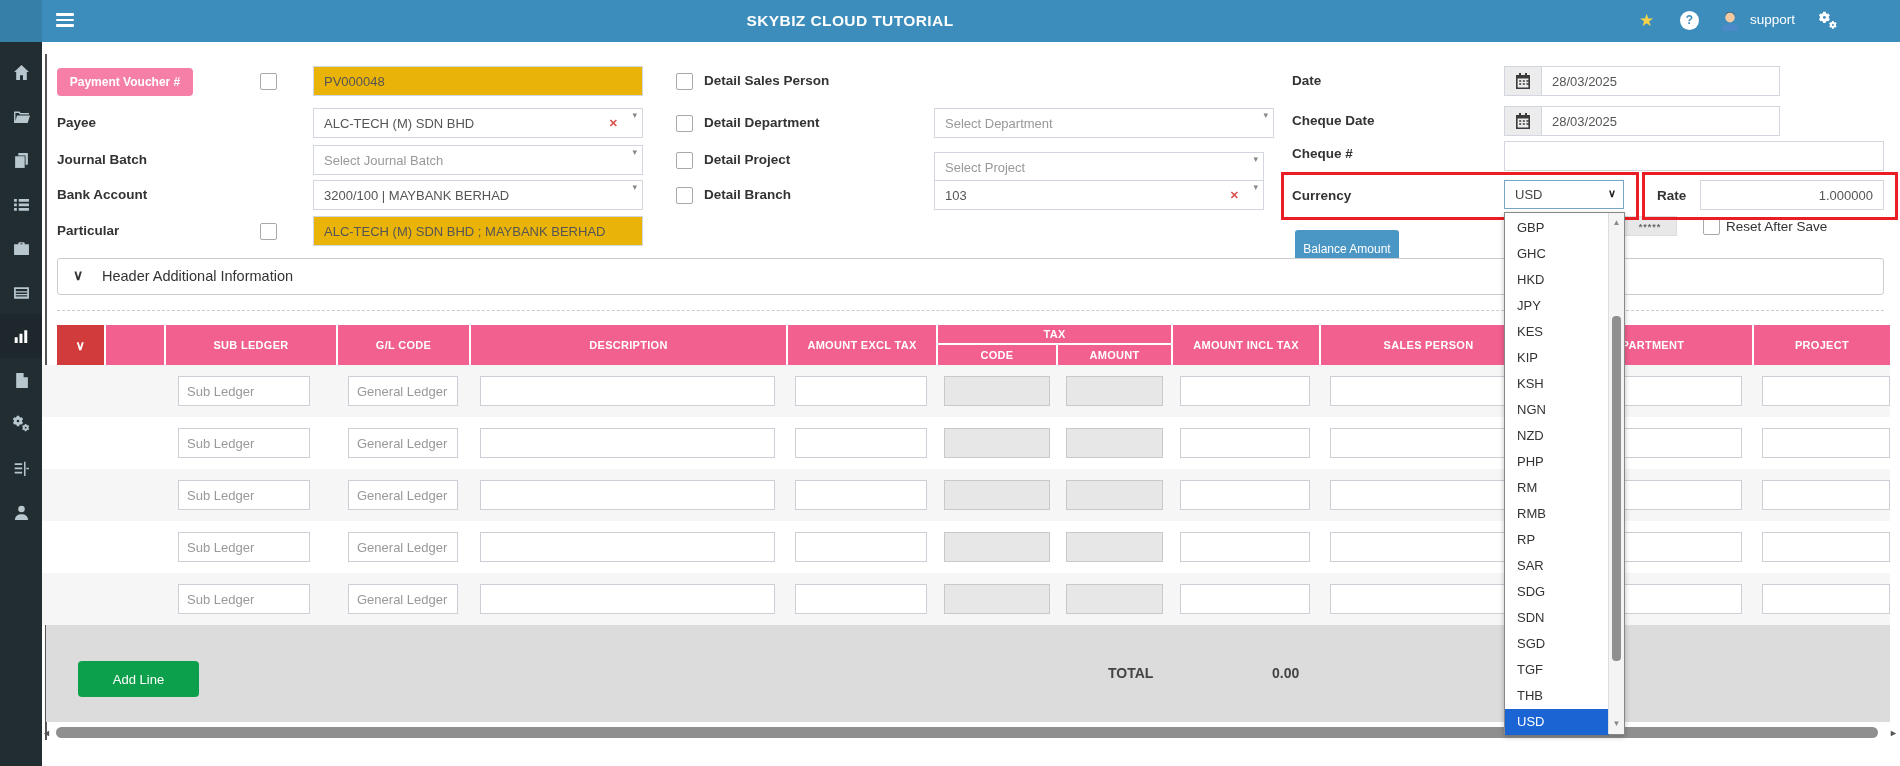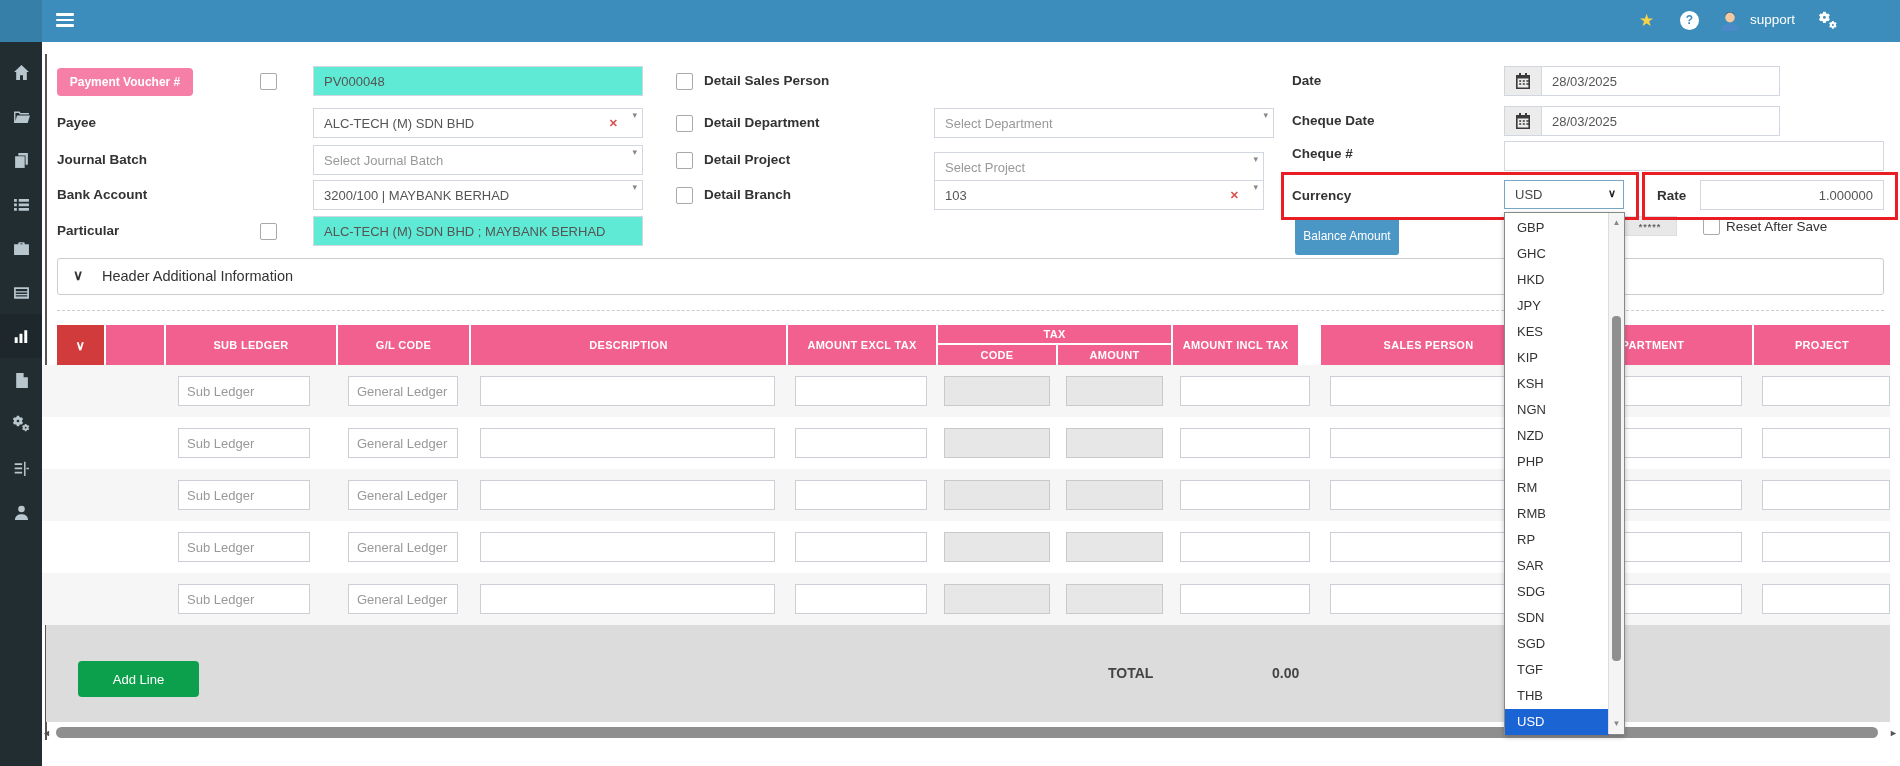--- a/index.html
+++ b/index.html
@@ -30,37 +30,37 @@
   .side-item{height:44px;display:flex;align-items:center;justify-content:center;color:var(--icon-grey);cursor:pointer}
   .side-item.active{background:var(--sidebar-active);color:#fff}
   .side-item svg{display:block}
   
   .main{position:absolute;left:42px;top:42px;width:1858px;height:724px;background:#fff;overflow:hidden}
   .left-edge{position:absolute;left:3px;top:12px;height:686px;width:2px;background:#555}
   .lbl{position:absolute;font-size:13.5px;font-weight:700;color:#333;white-space:nowrap}
   .lbl.reg{font-weight:400}
   .inp{position:absolute;height:30px;box-sizing:border-box;border:1px solid #d2d6de;background:#fff;
        font-size:13px;color:#555;padding:0 10px;font-family:"Liberation Sans",sans-serif}
-  .inp.ro{background:#5eead4}
+  .inp.ro{background:#eab308}
   .inp::placeholder{color:#999}
   .sel-wrap{position:absolute;height:30px;box-sizing:border-box;border:1px solid #d2d6de;background:#fff;
        font-size:13px;color:#555;display:flex;align-items:center;padding:0 10px}
   .sel-wrap .ph{color:#999}
   .caret{position:absolute;right:5px;top:1px;font-size:9px;color:#888}
   .caret::before{content:"▾"}
   .clear-x{position:absolute;right:24px;top:8px;color:#d9534f;font-weight:700;font-size:11px;cursor:pointer}
   .clear-x::before{content:"✕"}
   .chk{position:absolute;width:15px;height:15px;border:1px solid #a9a9a9;border-radius:2px;background:#fff;cursor:pointer}
   .pink-btn{position:absolute;left:15px;top:26px;width:136px;height:28px;background:var(--pink-light);
        border:none;border-radius:4px;color:#fff;font-weight:700;font-size:12px;cursor:pointer;
        font-family:"Liberation Sans",sans-serif}
   .cal-btn{position:absolute;width:38px;height:30px;box-sizing:border-box;border:1px solid #d2d6de;
        background:#ececec;display:flex;align-items:center;justify-content:center;color:#3a3a3a;cursor:pointer}
   .red-rect{position:absolute;border:3px solid var(--highlight-red);z-index:40;pointer-events:none}
-  .balance-btn{position:absolute;left:1253px;top:175px;width:104px;height:38px;background:var(--balance-blue);
+  .balance-btn{position:absolute;left:1253px;top:188px;width:104px;height:38px;background:var(--balance-blue);
        border:none;border-radius:3px;color:#fff;font-size:12px;cursor:pointer;font-family:"Liberation Sans",sans-serif}
   .stars-box{position:absolute;left:1581px;top:174px;width:54px;height:20px;background:#e8e8e8;border:1px solid #ddd;
        box-sizing:border-box;color:#666;font-size:9px;letter-spacing:1px;text-align:center;line-height:20px;font-weight:700}
   
   .cur-select{position:absolute;left:1462px;top:138px;width:120px;height:29px;box-sizing:border-box;
        border:1px solid #7aa6c6;background:#fff;display:flex;align-items:center;padding:0 10px;
        font-size:13px;color:#444;cursor:pointer}
   .cur-select .chev{position:absolute;right:7px;top:6px;font-size:11px;color:#222;font-weight:700}
   .cur-select .chev::before{content:"∨"}
   .dropdown{position:absolute;left:1462px;top:170px;width:121px;height:523px;background:#fff;
@@ -87,21 +87,21 @@
   .th-drop{left:15px;width:47px;background:var(--red-column);cursor:pointer}
   .th-drop::before{content:"∨";font-size:13px}
   .th-blank{left:64px;width:58px}
   .th-sub{left:124px;width:170px}
   .th-gl{left:296px;width:131px}
   .th-desc{left:429px;width:315px}
   .th-excl{left:746px;width:148px}
   .th-taxtop{left:896px;width:233px;height:18px}
   .th-tcode{left:896px;top:20px;width:118px;height:20px}
   .th-tamt{left:1016px;top:20px;width:113px;height:20px}
-  .th-incl{left:1131px;width:125px}
+  .th-incl{left:1131px;width:146px}
   .th-sales{left:1279px;width:215px}
   .th-dept{left:1496px;width:214px}
   .th-proj{left:1712px;width:136px}
   
   .rows{position:absolute;left:0;top:323px;width:1848px}
   .trow{position:relative;height:52px;background:#fff}
   .trow:nth-child(odd){background:#f6f6f6}
   .cin{position:absolute;top:11px;height:30px;box-sizing:border-box;border:1px solid #ccd0d6;background:#fff;
        font-size:13px;color:#555;padding:0 8px;font-family:"Liberation Sans",sans-serif}
   .cin::placeholder{color:#999}
@@ -132,20 +132,21 @@
 </head>
 <body>
 
 <div class="topbar">
   <div class="topbar-logo"></div>
   <div class="hamburger">
       <i></i>
       <i></i>
       <i></i>
     </div>
+  <div class="topbar-title">SKYBIZ CLOUD TUTORIAL</div>
   <span class="tb-star"></span>
   <span class="tb-help">?</span>
   <span class="tb-avatar">
     <svg width="24" height="24" viewBox="0 0 24 24">
       <path d="M3.5 22c0-5.4 4-7.6 8.5-7.6s8.5 2.2 8.5 7.6z" fill="#4b89c8"></path>
       <circle cx="12" cy="8.6" r="4.8" fill="#f2c9a0"></circle>
       <path d="M7.2 8a4.8 4.8 0 0 1 9.6 0q.3-5-4.8-5T7.2 8z" fill="#5a4634"></path>
     </svg>
   </span>
   <span class="tb-user">support</span>

